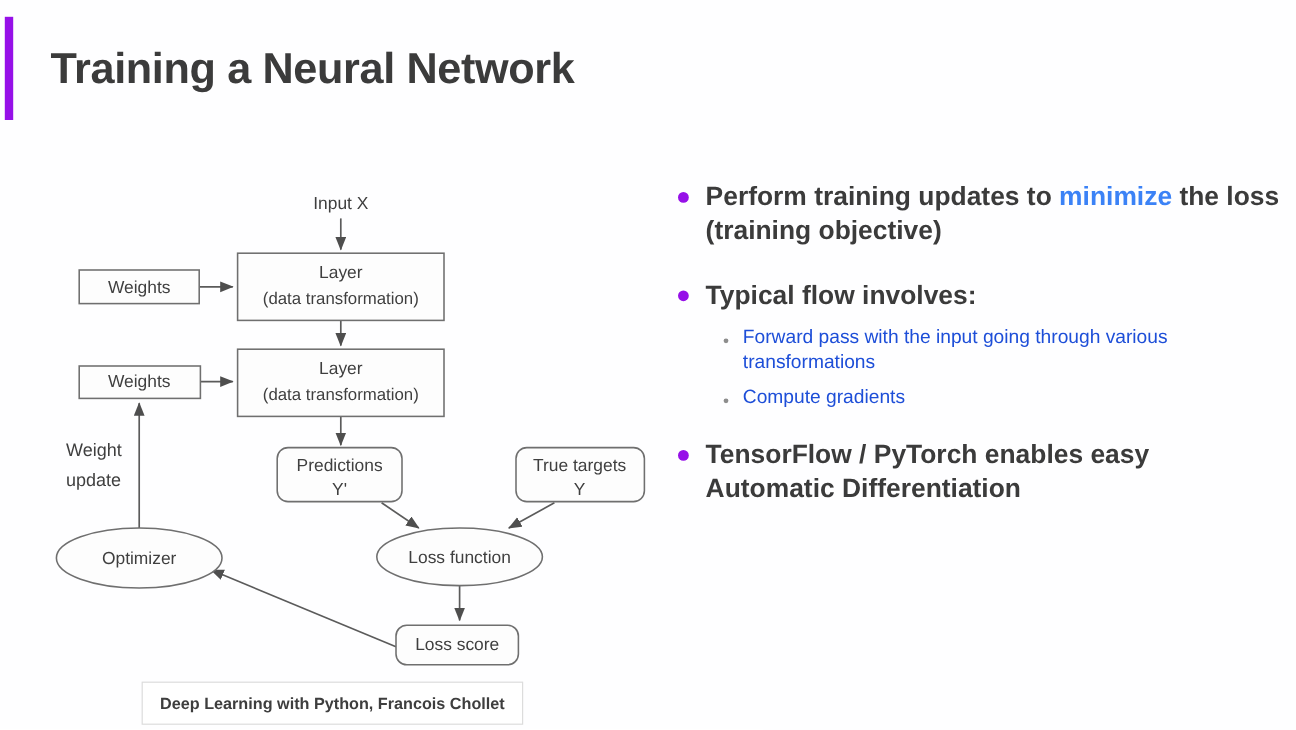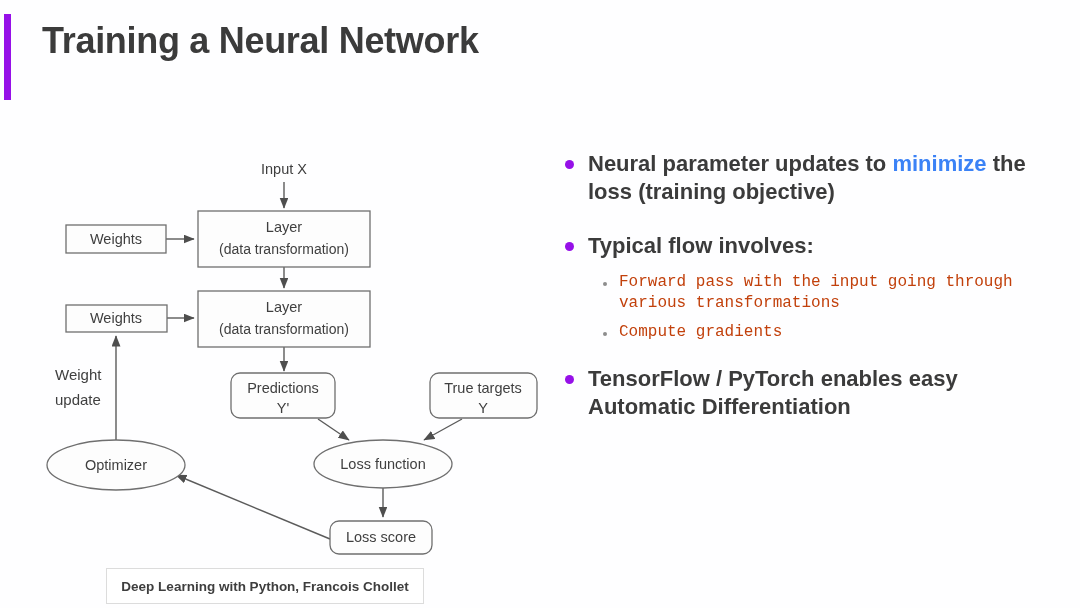--- a/index.html
+++ b/index.html
@@ -26,21 +26,21 @@
     position: absolute;
     left: 4px;
     top: 14px;
     width: 7px;
     height: 86px;
     background: #9610e8;
   }
   .page-title {
     position: absolute;
     left: 42px;
-    top: 20px;
+    top: 36px;
     font-size: 36px;
     font-weight: bold;
     letter-spacing: -0.3px;
     color: #3b3b3b;
     white-space: nowrap;
   }
 
   
   .diagram {
     position: absolute;
@@ -76,21 +76,21 @@
     stroke-width: 1.3;
   }
   .edge {
     stroke: #5b5b5b;
     stroke-width: 1.4;
     fill: none;
   }
 
   .citation-box {
     position: absolute;
-    left: 106px;
+    left: 118px;
     top: 568px;
     width: 318px;
     height: 36px;
     border: 1px solid #dcdcdc;
     background: #ffffff;
     box-sizing: border-box;
     display: flex;
     align-items: center;
     justify-content: center;
   }
@@ -140,23 +140,22 @@
     width: 4px;
     height: 4px;
     border-radius: 50%;
     background: #8d8d8d;
     margin-top: 10px;
     margin-right: 12px;
   }
   .sub-text {
     font-size: 16px;
     line-height: 1.3;
-    color: #c2410c;
+    color: #1d4ed8;
     max-width: 440px;
-    font-family: Liberation Mono, monospace;
   }
 
   .block-gap-1 { margin-top: 26px; }
   .block-gap-2 { margin-top: 22px; }
 </style>
 </head>
 <body>
 
 <div class="slide">
 
@@ -230,21 +229,21 @@
   </div>
 
   <div class="citation-box">
     <span class="citation-text">Deep Learning with Python, Francois Chollet</span>
   </div>
 
   <div class="content">
 
     <div class="bullet-row">
       <span class="dot"></span>
-      <div class="bullet-main"><span>Neural parameter updates to </span><span class="hl">minimize</span><span> the loss (training objective)</span></div>
+      <div class="bullet-main"><span>Perform training updates to </span><span class="hl">minimize</span><span> the loss (training objective)</span></div>
     </div>
 
     <div class="block-gap-1">
       <div class="bullet-row">
         <span class="dot"></span>
         <div class="bullet-main">Typical flow involves:</div>
       </div>
 
       <div class="sub-list">
         <div class="sub-row">

